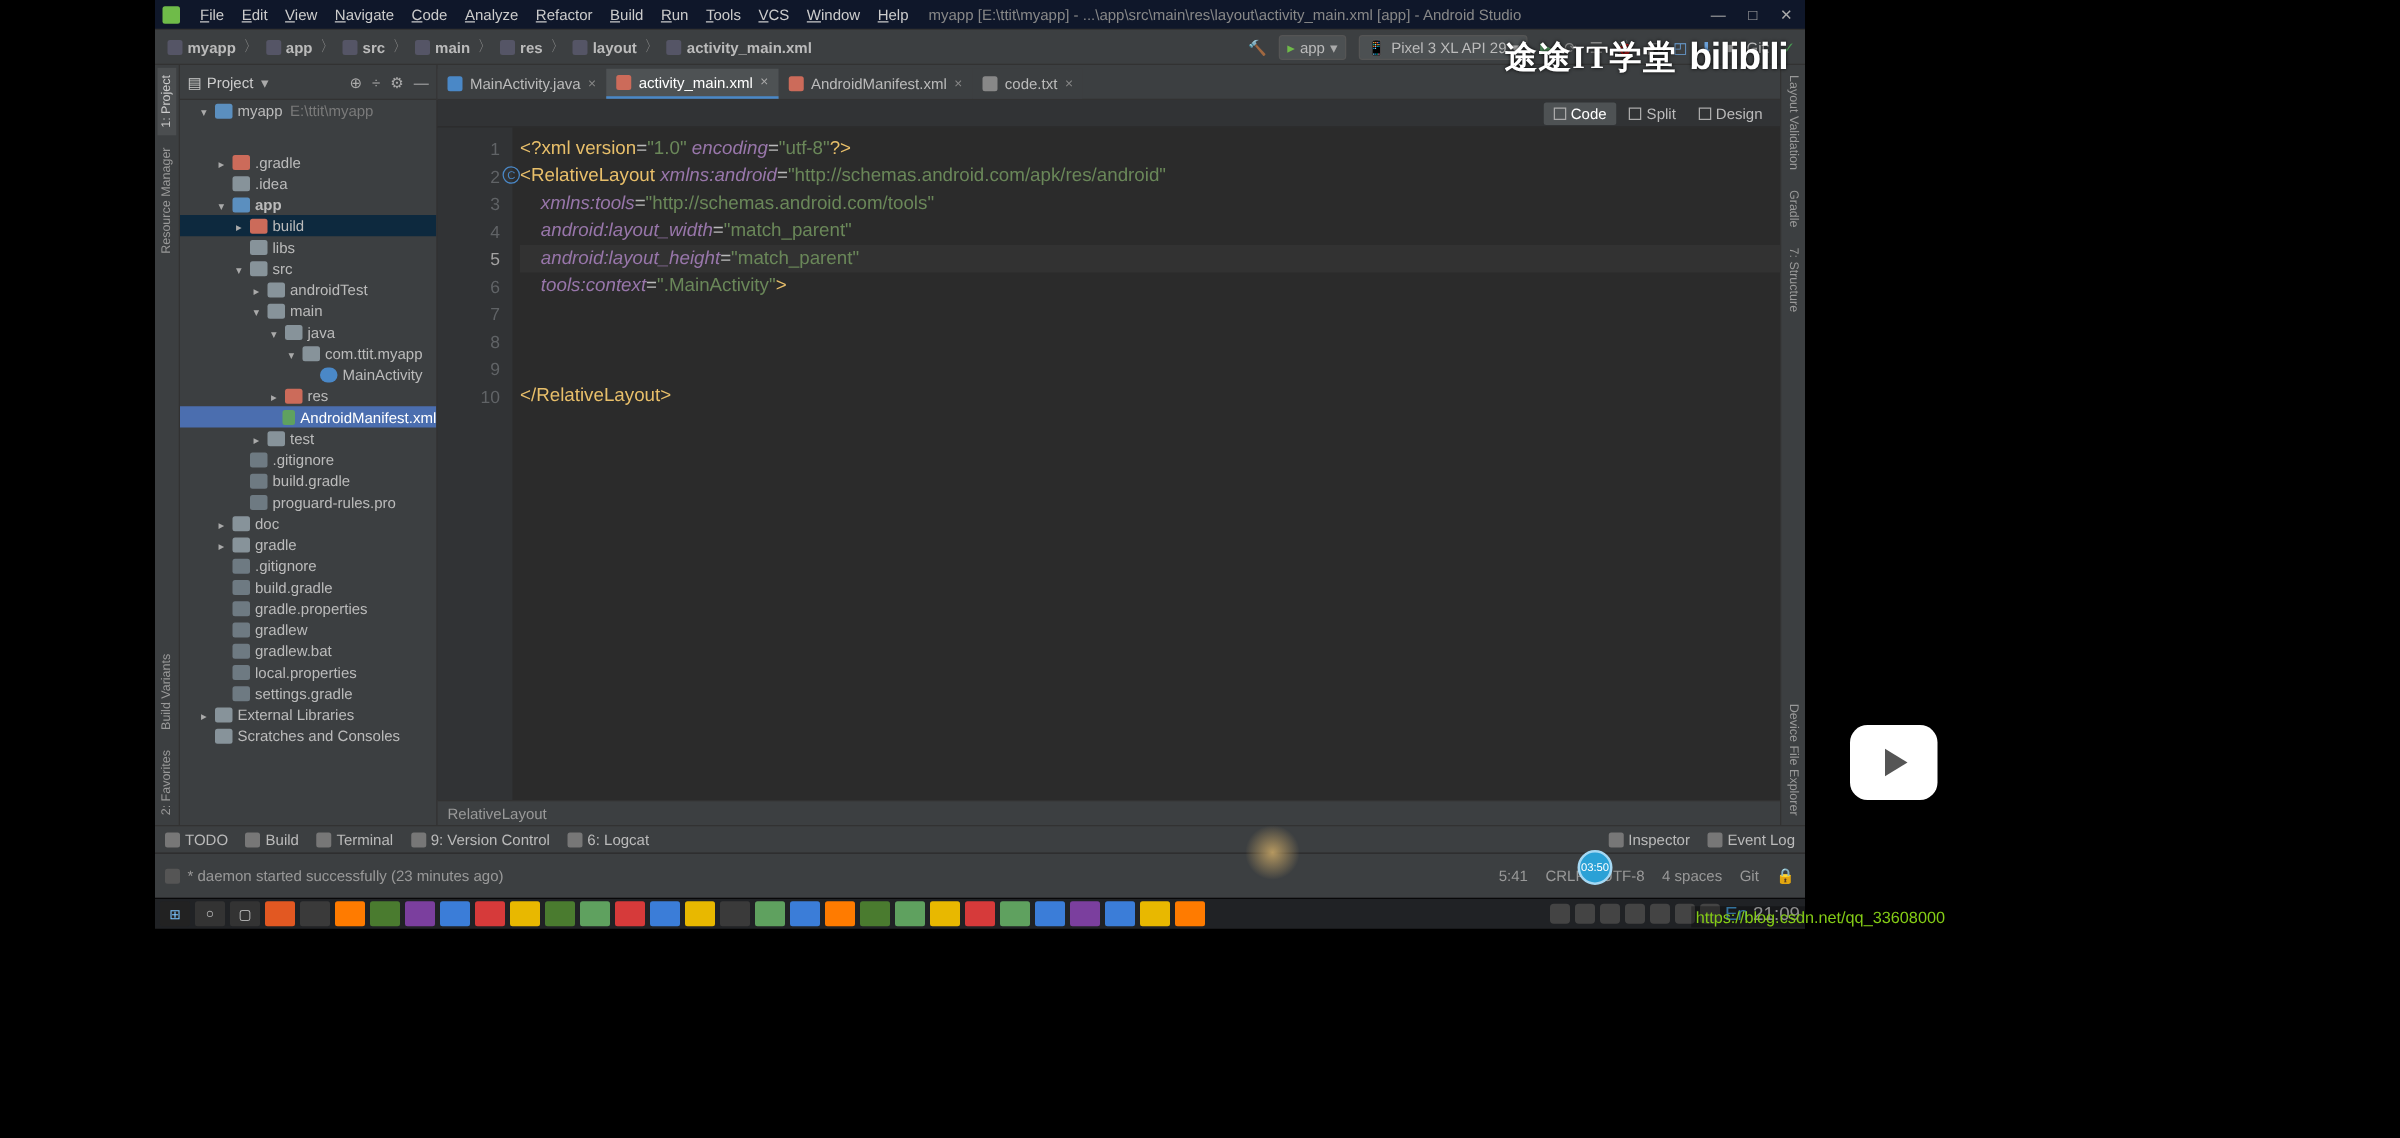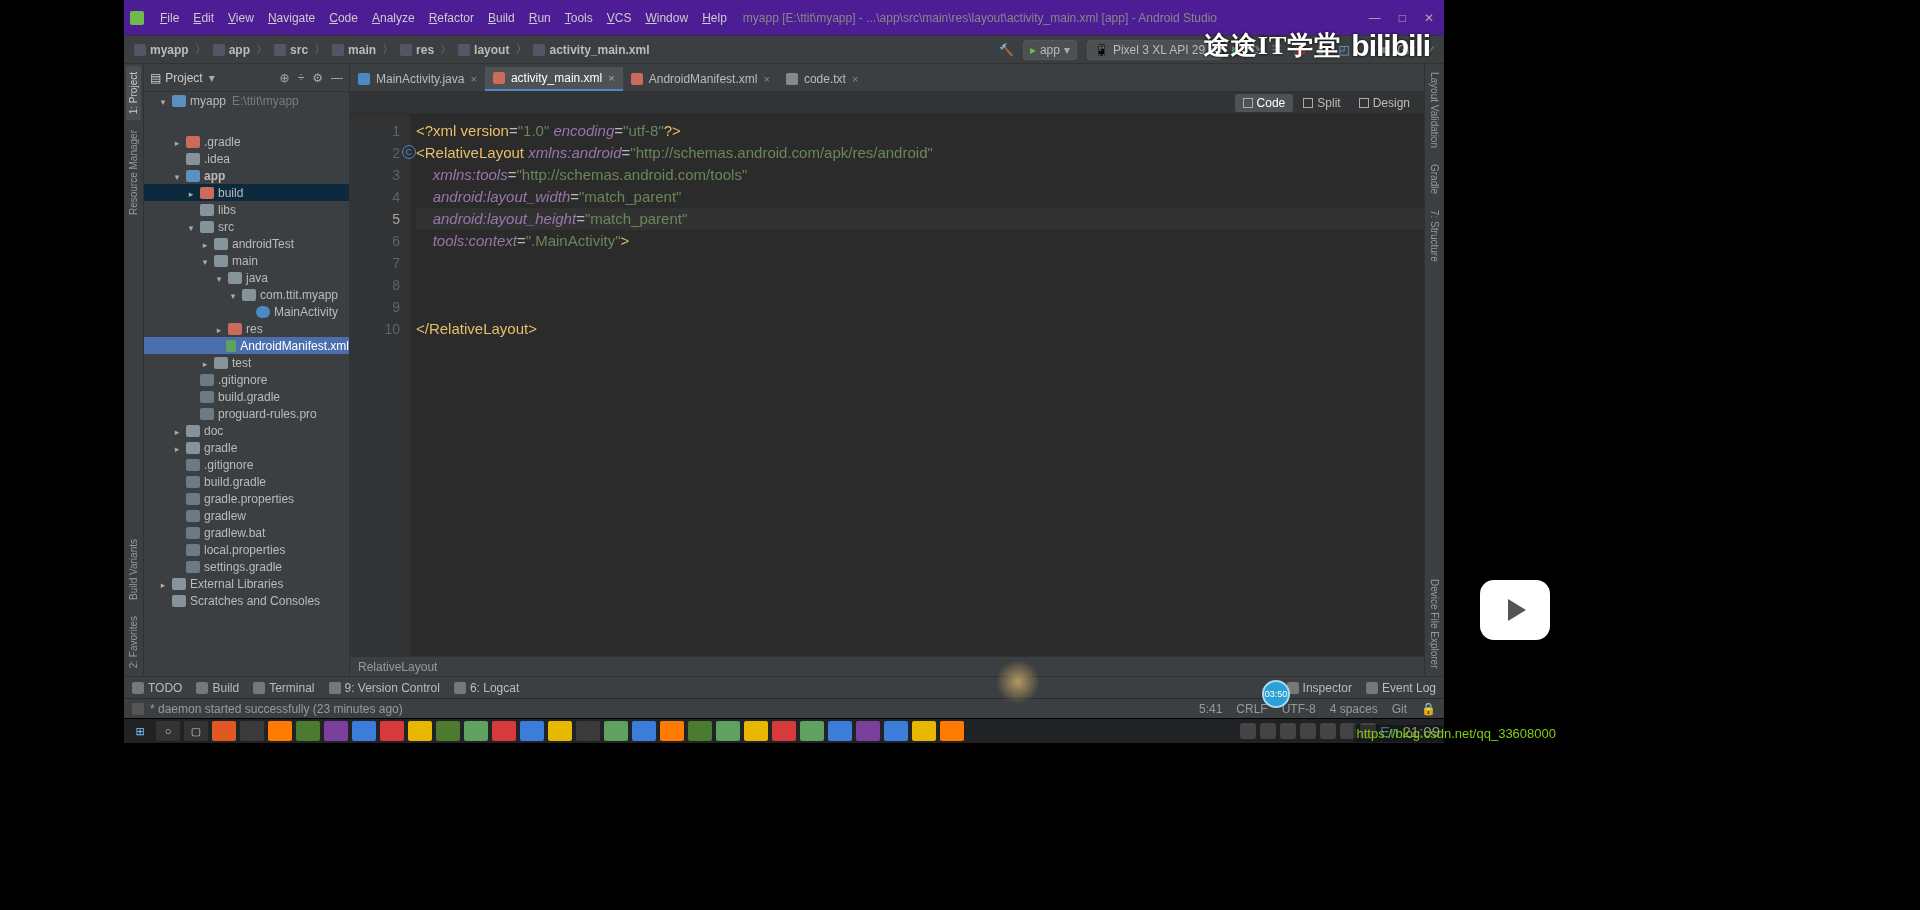--- a/index.html
+++ b/index.html
@@ -1,19 +1,19 @@
 <!DOCTYPE html>
 <html><head>
 <meta charset="utf-8">
 <style>
   * { margin:0; padding:0; box-sizing:border-box; font-family:"Segoe UI",Arial,sans-serif; }
   body { background:#000; width:1920px; height:910px; overflow:hidden; position:relative; }
   .ide { position:absolute; left:124px; top:0; width:1320px; height:718px; background:#3c3f41; color:#bbb; font-size:12px; display:flex; flex-direction:column; }
   
-  .titlebar { height:36px; background:#4c1d95; display:flex; align-items:center; padding-left:6px; border-bottom:1px solid #323232; }
+  .titlebar { height:24px; background:#0f172a; display:flex; align-items:center; padding-left:6px; border-bottom:1px solid #323232; }
   .titlebar .logo { width:14px; height:14px; background:#6fbb49; border-radius:2px; margin-right:10px; }
   .titlebar .menus { display:flex; gap:2px; }
   .titlebar .menus span { padding:2px 6px; color:#ccc; cursor:pointer; }
   .titlebar .menus span u { text-decoration:underline; }
   .titlebar .title { margin-left:10px; color:#888; flex:1; }
   .titlebar .winbtns { display:flex; gap:18px; margin-right:10px; color:#aaa; }
   
   .navrow { height:28px; background:#3c3f41; display:flex; align-items:center; border-bottom:1px solid #323232; }
   .breadcrumbs { display:flex; align-items:center; padding-left:10px; gap:2px; }
   .breadcrumbs .crumb { display:flex; align-items:center; gap:4px; color:#bbb; }
@@ -85,21 +85,21 @@
   .tok-str { color:#6a8759; }
   .tok-br { color:#e8bf6a; }
   .breadcrumb-bottom { height:20px; background:#3c3f41; border-top:1px solid #323232; padding-left:8px; color:#999; font-size:12px; display:flex; align-items:center; }
   .rightrails { width:20px; background:#3c3f41; border-left:1px solid #323232; display:flex; flex-direction:column; align-items:center; color:#999; font-size:10px; }
   .rightrails .tabv { writing-mode:vertical-rl; padding:6px 2px; margin:2px 0; }
   
   .bottombar { height:22px; background:#3c3f41; border-top:1px solid #323232; display:flex; align-items:center; padding:0 8px; gap:14px; }
   .bottombar .bt { color:#bbb; display:flex; align-items:center; gap:4px; }
   .bottombar .bt .ic { width:12px; height:12px; background:#777; border-radius:2px; }
   .bottombar .spacer { flex:1; }
-  .statusbar { height:20px; background:#3c3f41; border-top:1px solid #2a2a2a; display:flex; align-items:center; padding:0 8px; color:#999; font-size:12px; }
+  .statusbar { height:36px; background:#3c3f41; border-top:1px solid #2a2a2a; display:flex; align-items:center; padding:0 8px; color:#999; font-size:12px; }
   .statusbar .msg { display:flex; align-items:center; gap:6px; }
   .statusbar .msg .ic { width:12px; height:12px; background:#555; border-radius:2px; }
   .statusbar .spacer { flex:1; }
   .statusbar .right { display:flex; gap:14px; }
   .statusbar .lock { color:#999; }
   
   .taskbar { position:absolute; left:124px; bottom:167px; width:1320px; height:24px; background:#202225; display:flex; align-items:center; padding:0 4px; gap:4px;}
   .taskbar .tb { width:24px; height:20px; background:#333; border-radius:2px; display:flex; align-items:center; justify-content:center; color:#ccc; font-size:11px; }
   .taskbar .tb.win { background:#222; color:#7cc5ff; }
   .taskbar .spacer { flex:1; }

